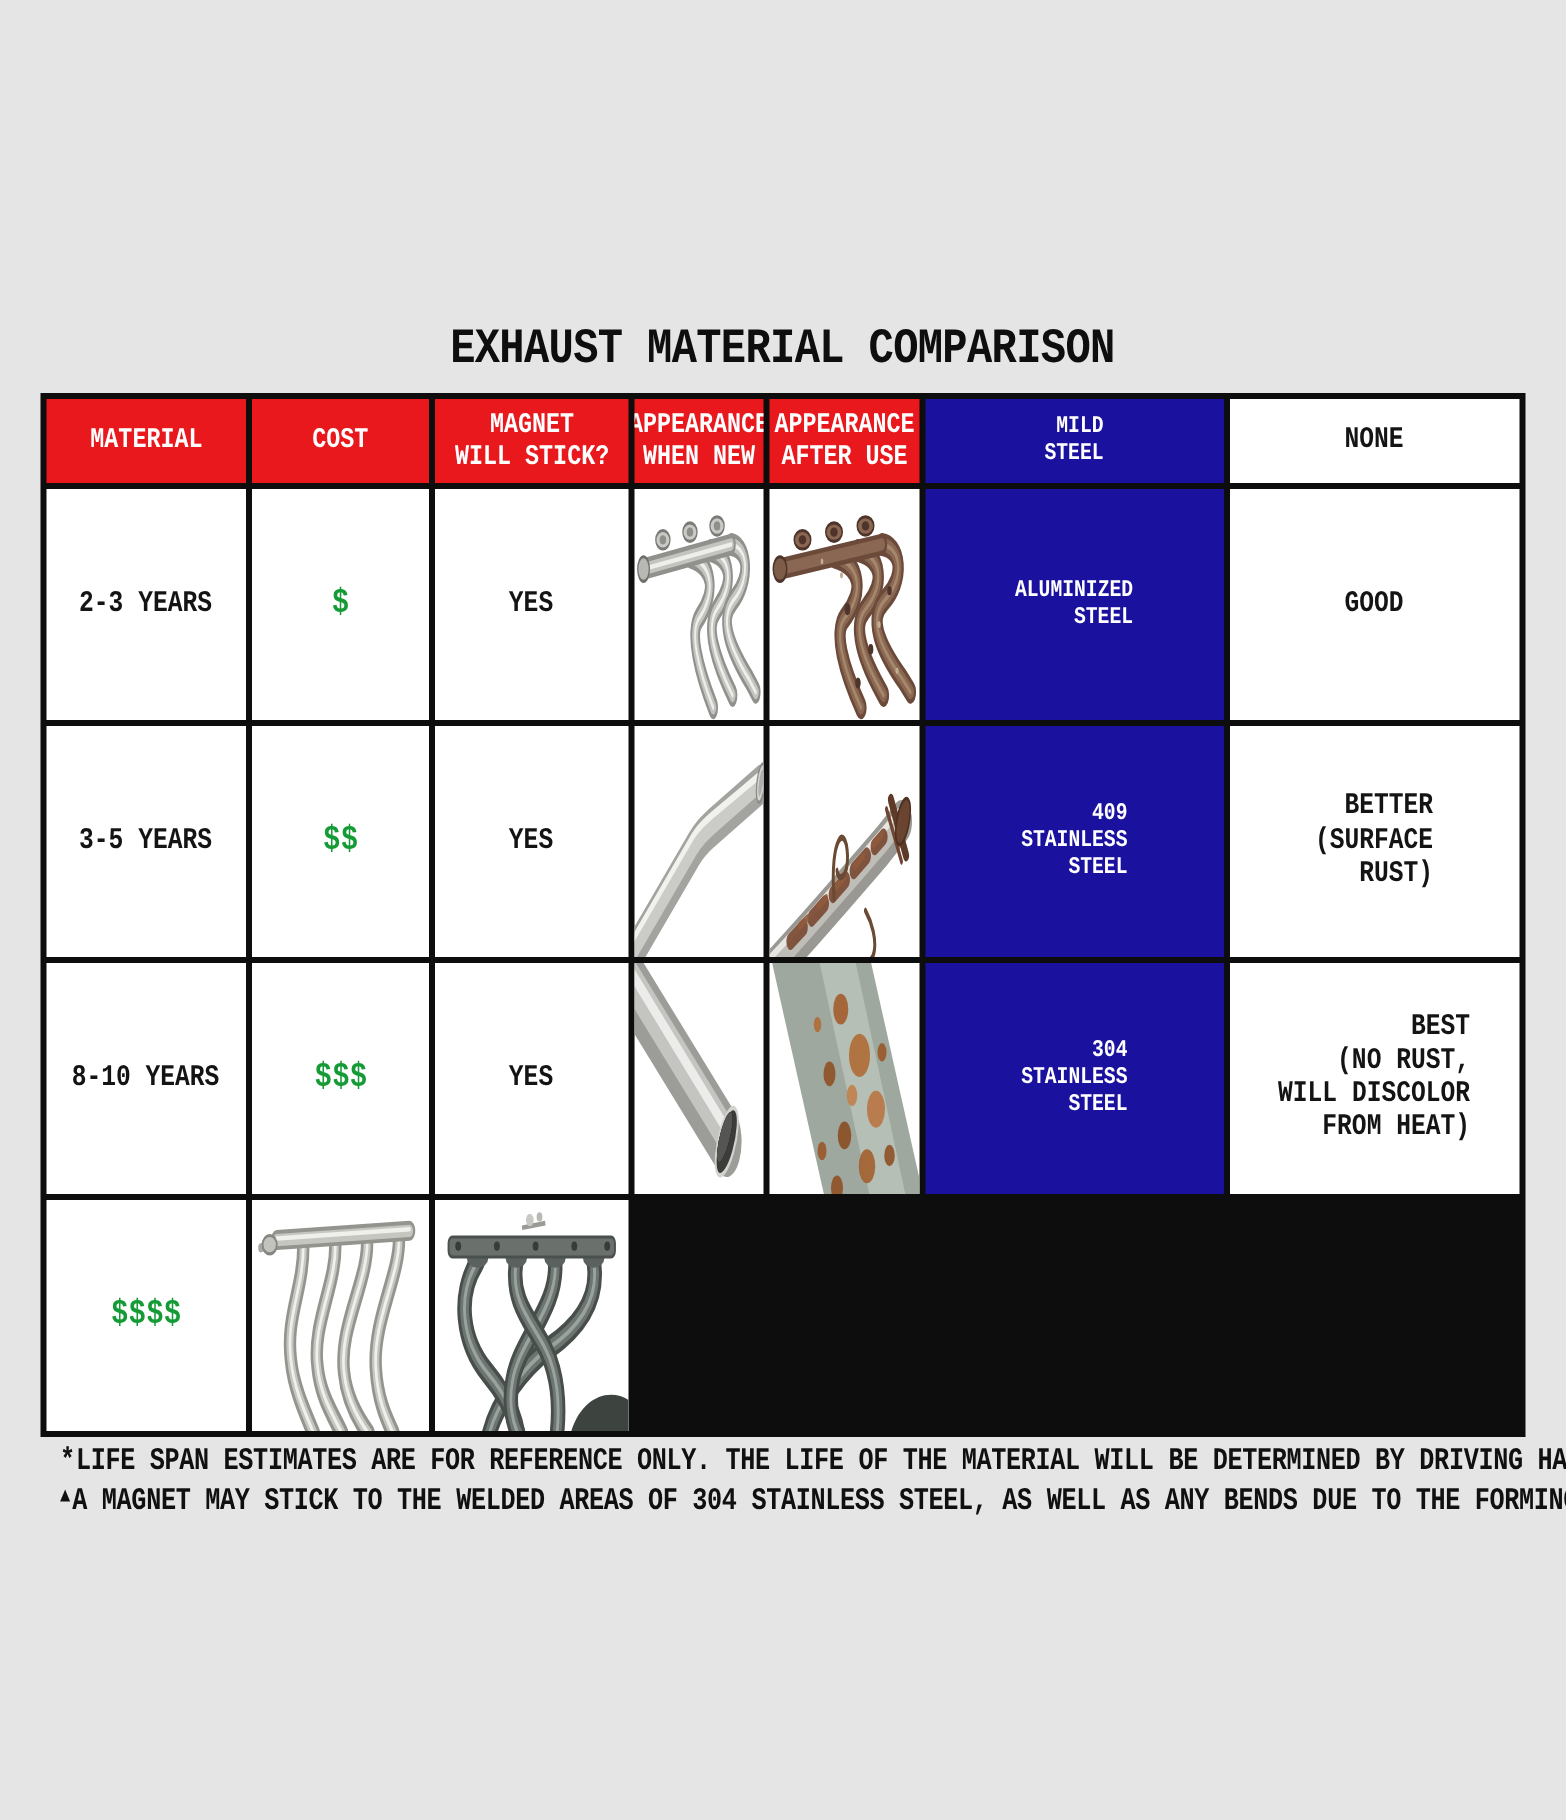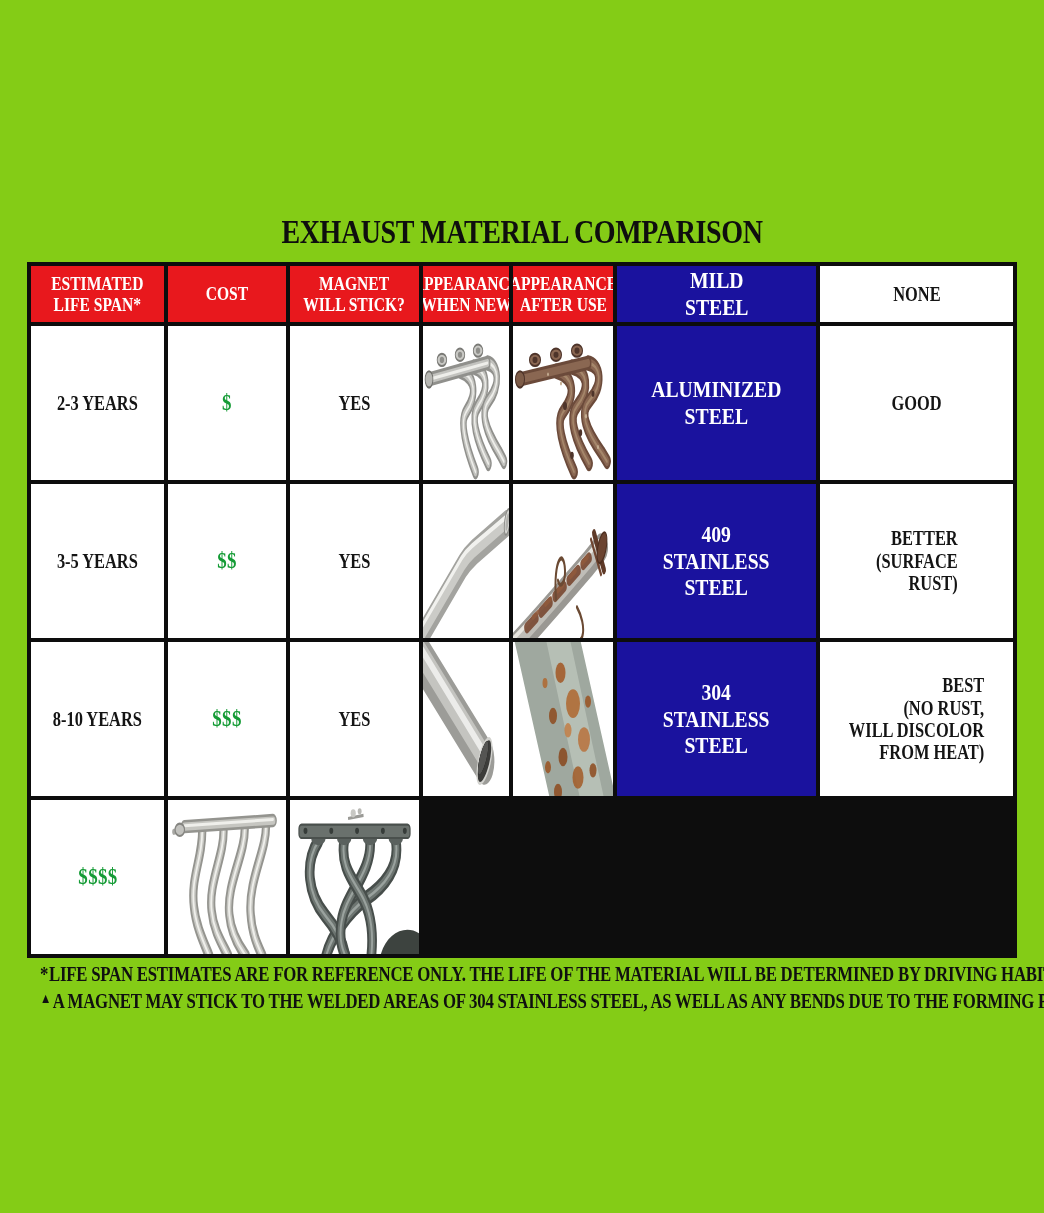--- a/index.html
+++ b/index.html
@@ -1,51 +1,50 @@
 <!DOCTYPE html>
 <html style="--red: #e8181d; --blue: #1a129e; --green: #149b35;"><head>
 <meta charset="utf-8">
 <style>
   html,body{margin:0;padding:0;background:#ffffff;}
-  .page{position:relative;width:1044px;height:1213px;background:#84cc16;overflow:hidden;
-        font-family:Liberation Serif, serif;}
+  .page{position:relative;width:1044px;height:1213px;background:#e5e5e5;overflow:hidden;
+        font-family:Liberation Mono, monospace;}
   .title{position:absolute;top:214px;left:0;width:100%;text-align:center;
          font-size:33px;font-weight:bold;color:#0e0e0e;letter-spacing:-0.5px;}
   .cond{display:inline-block;transform:scaleX(0.82);transform-origin:center center;}
   .title .cond{transform:scaleX(0.85);}
   .tbl{position:absolute;top:262px;left:27px;width:990px;box-sizing:border-box;
        display:grid;grid-template-columns:133px 118px 129px 86px 100px 199px 1fr;
        grid-template-rows:56px repeat(4,154px);
        gap:4px;background:#0d0d0d;padding:4px;}
   .cell{display:flex;align-items:center;justify-content:center;text-align:center;
         font-weight:bold;line-height:1.12;white-space:pre-line;overflow:hidden;}
   .hdr{background:var(--red,#e8181d);color:#ffffff;font-size:19px;}
-  .mat{background:var(--blue,#1a129e);color:#ffffff;font-size:24px;}
+  .mat{background:var(--blue,#1a129e);color:#ffffff;font-size:16px;text-align:right;}
   .txt{background:#ffffff;color:#141414;font-size:20px;text-align:right;}
   .cost{background:#ffffff;color:var(--green,#149b35);font-size:23px;letter-spacing:0.5px;}
   .img{background:#ffffff;padding:0;}
   .img svg{width:100%;height:100%;display:block;}
   .sup{font-size:11px;vertical-align:7px;}
   .fnotes{position:absolute;top:961px;left:40px;color:#101010;font-weight:bold;
           font-size:21px;line-height:1.30;white-space:nowrap;}
   .fnotes .cond{transform:scaleX(0.80);transform-origin:left center;letter-spacing:-0.3px;}
   .sym-tri{font-size:0.68em;vertical-align:5px;padding-right:2px;}
   .sym-star{padding-right:1px;}
 </style>
 </head>
 <body>
 
 <div class="page">
 
   <div class="title"><span class="cond">EXHAUST MATERIAL COMPARISON</span></div>
 
   <div class="tbl">
 
-    <div class="cell hdr"><span class="cond">ESTIMATED
-LIFE SPAN*</span></div>
+    <div class="cell hdr"><span class="cond">MATERIAL</span></div>
     <div class="cell hdr"><span class="cond">COST</span></div>
     <div class="cell hdr"><span class="cond">MAGNET
 WILL STICK?</span></div>
     <div class="cell hdr"><span class="cond">APPEARANCE
 WHEN NEW</span></div>
     <div class="cell hdr"><span class="cond">APPEARANCE
 AFTER USE</span></div>
 
     <div class="cell mat"><span class="cond">MILD
 STEEL</span></div>

